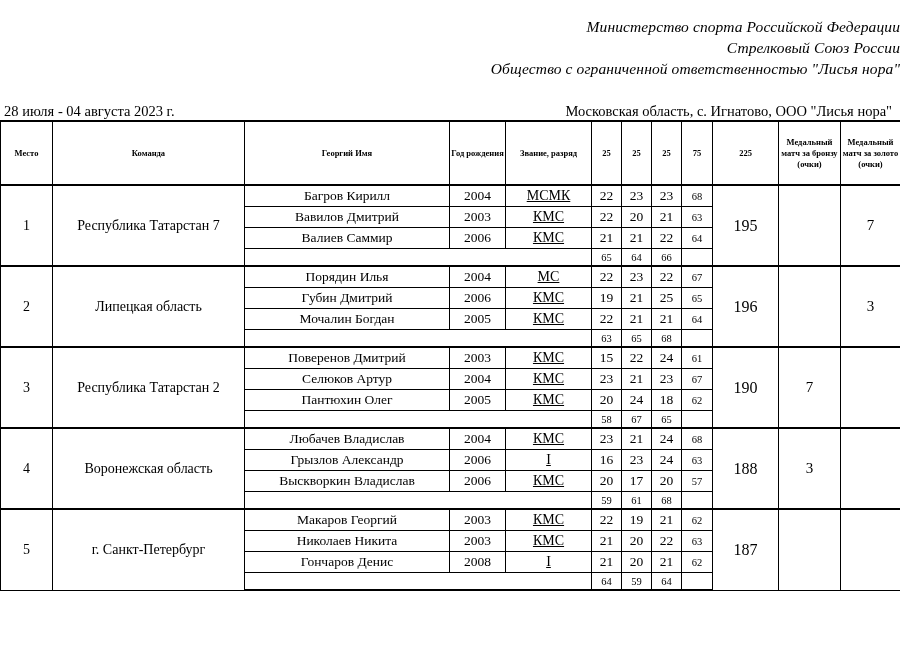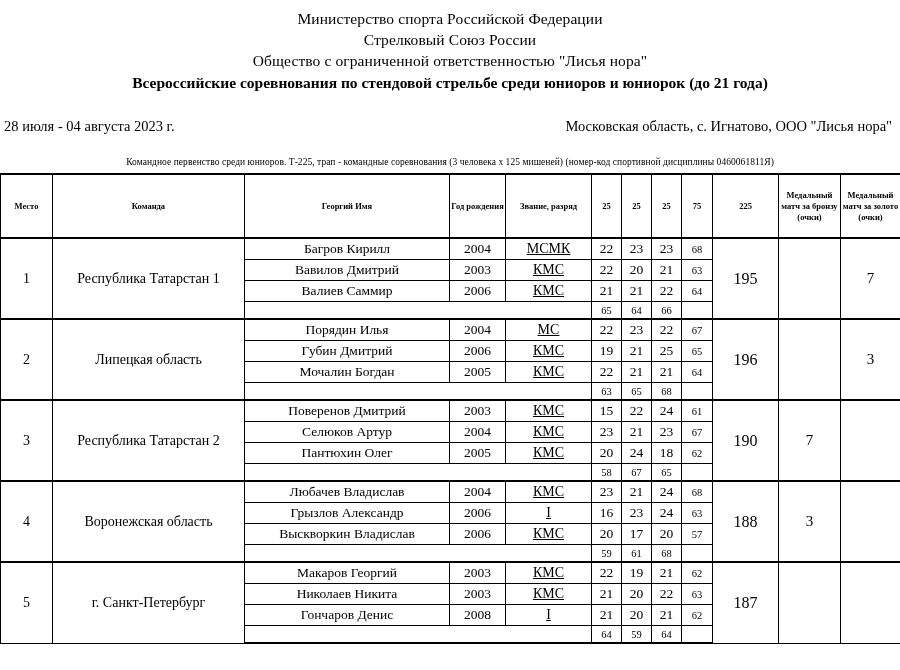--- a/index.html
+++ b/index.html
@@ -16,22 +16,23 @@
   }
   .page {
     width: 900px;
     height: 670px;
     position: relative;
     box-sizing: border-box;
   }
 
   
   .masthead {
-    text-align: center;
-    padding-top: 8px;
+    text-align: right;
+    padding-top: 16px;
+    font-style: italic;
   }
   .masthead .line {
     font-size: 15.5px;
     line-height: 21px;
     letter-spacing: 0.1px;
   }
   .masthead .line-bold {
     font-size: 15.5px;
     line-height: 23px;
     font-weight: bold;
@@ -169,29 +170,27 @@
 </style>
 </head>
 <body>
 
 <div class="page">
 
   <div class="masthead">
     <div class="line">Министерство спорта Российской Федерации</div>
     <div class="line">Стрелковый Союз России</div>
     <div class="line">Общество с ограниченной ответственностью "Лисья нора"</div>
-    <div class="line-bold">Всероссийские соревнования по стендовой стрельбе среди юниоров и юниорок (до 21 года)</div>
   </div>
 
   <div class="meta-row">
     <div class="left">28 июля - 04 августа 2023 г.</div>
     <div class="right">Московская область, с. Игнатово, ООО "Лисья нора"</div>
   </div>
 
-  <div class="discipline">Командное первенство среди юниоров. Т-225, трап - командные соревнования (3 человека х 125 мишеней) (номер-код спортивной дисциплины 0460061811Я)</div>
 
   <table class="results">
     <colgroup>
       <col class="c-place">
         <col class="c-team">
         <col class="c-athlete">
         <col class="c-year">
       <col class="c-rank">
         <col class="c-s1">
         <col class="c-s2">
@@ -221,21 +220,21 @@
         <th class="h-small vsep-left">
           <div>Медальный</div>
           <div>матч за золото</div>
           <div>(очки)</div>
         </th>
       </tr>
     </thead>
     <tbody id="results-body">
         <tr class="team-first">
           <td class="place" rowspan="4">1</td>
-          <td class="team" rowspan="4">Республика Татарстан 1</td>
+          <td class="team" rowspan="4">Республика Татарстан 7</td>
           <td class="athlete">Багров Кирилл</td>
           <td class="year">2004</td>
           <td class="rank">МСМК</td>
           <td class="score">22</td>
           <td class="score">23</td>
           <td class="score">23</td>
           <td class="sum75">68</td>
           <td class="total225 vsep-left" rowspan="4">195</td>
           <td class="medal vsep-left" rowspan="4"></td>
           <td class="medal vsep-left" rowspan="4">7</td>

